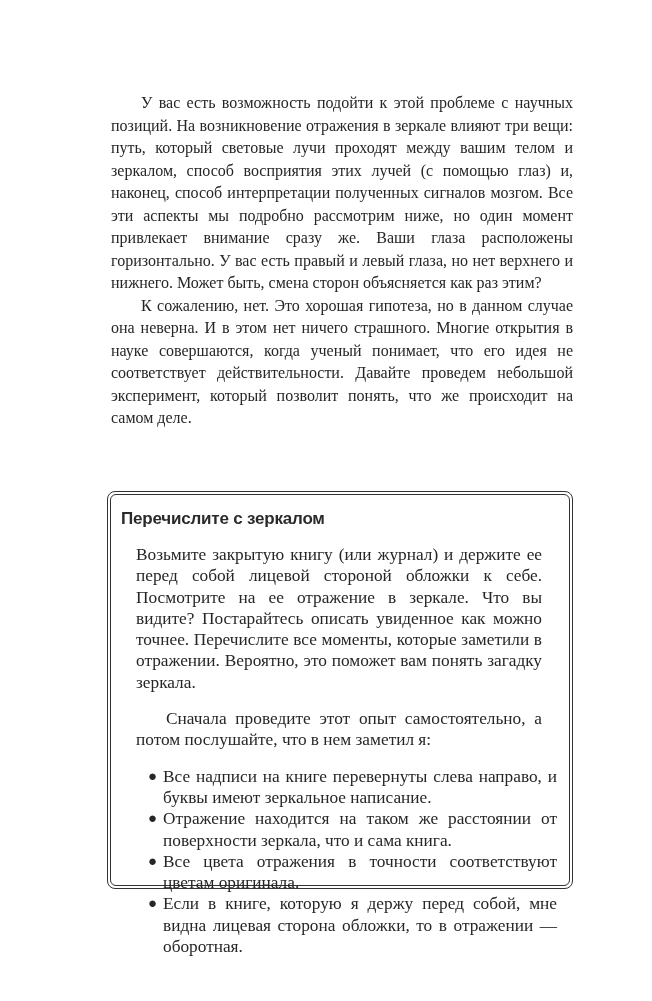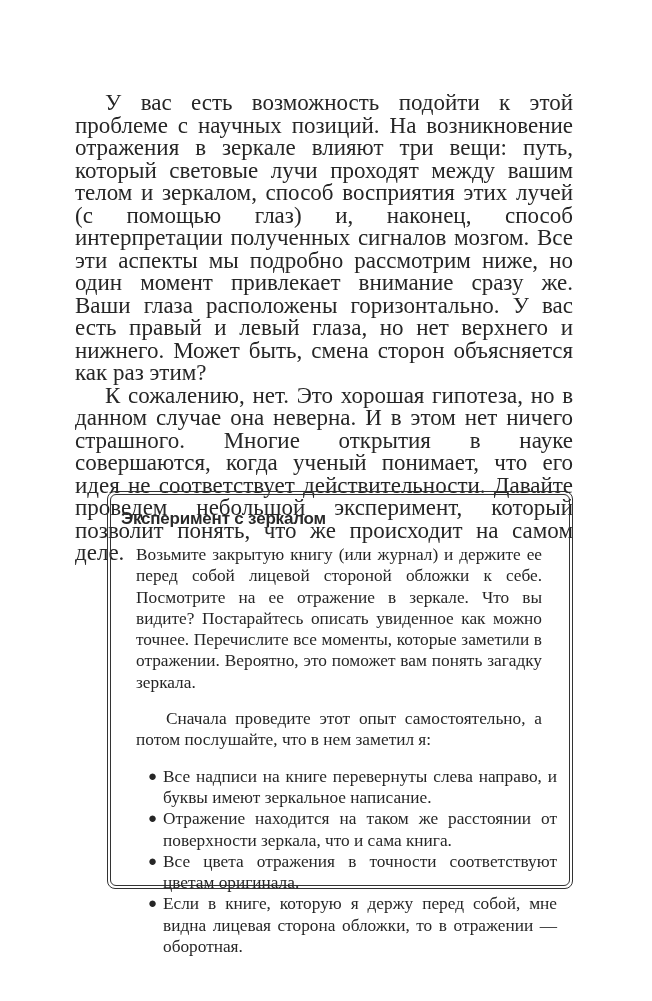--- a/index.html
+++ b/index.html
@@ -36,24 +36,25 @@
     }
     .running-head .page-num {
       position: absolute;
       right: 6px;
       top: 3px;
       font-size: 17px;
     }
     .body-text {
       margin-top: 14px;
       font-family: "Liberation Serif", serif;
-      font-size: 23px;
+      font-size: 16px;
       line-height: 22.5px;
       text-align: justify;
       color: #262626;
+      margin-left: 36px;
     }
     .body-text p {
       margin: 0;
       text-indent: 30px;
     }
     .sidebar-box {
       position: absolute;
       left: 107px;
       top: 491px;
       width: 466px;
@@ -114,21 +115,21 @@
 <div class="page">
 
   <div class="body-text">
     <p>У вас есть возможность подойти к этой проблеме с научных позиций. На возникновение отражения в зеркале влияют три вещи: путь, который световые лучи проходят между вашим телом и зеркалом, способ восприятия этих лучей (с помощью глаз) и, наконец, способ интерпретации полученных сигналов мозгом. Все эти аспекты мы подробно рассмотрим ниже, но один момент привлекает внимание сразу же. Ваши глаза расположены горизонтально. У вас есть правый и левый глаза, но нет верхнего и нижнего. Может быть, смена сторон объясняется как раз этим?</p>
     <p>К сожалению, нет. Это хорошая гипотеза, но в данном случае она неверна. И в этом нет ничего страшного. Многие открытия в науке совершаются, когда ученый понимает, что его идея не соответствует действительности. Давайте проведем небольшой эксперимент, который позволит понять, что же происходит на самом деле.</p>
   </div>
 </div>
 
 <div class="sidebar-box">
   <div class="sidebar-inner">
-    <div class="box-title">Эксперимент с зеркалом</div>
+    <div class="box-title">Перечислите с зеркалом</div>
     <div class="box-text">
       <p>Возьмите закрытую книгу (или журнал) и держите ее перед собой лицевой стороной обложки к себе. Посмотрите на ее отражение в зеркале. Что вы видите? Постарайтесь описать увиденное как можно точнее. Перечислите все моменты, которые заметили в отражении. Вероятно, это поможет вам понять загадку зеркала.</p>
       <p class="indent">Сначала проведите этот опыт самостоятельно, а потом послушайте, что в нем заметил я:</p>
       <ul>
         <li>
           <span class="bullet">●</span>
           <span>Все надписи на книге перевернуты слева направо, и буквы имеют зеркальное написание.</span>
         </li>
         <li>
           <span class="bullet">●</span>

